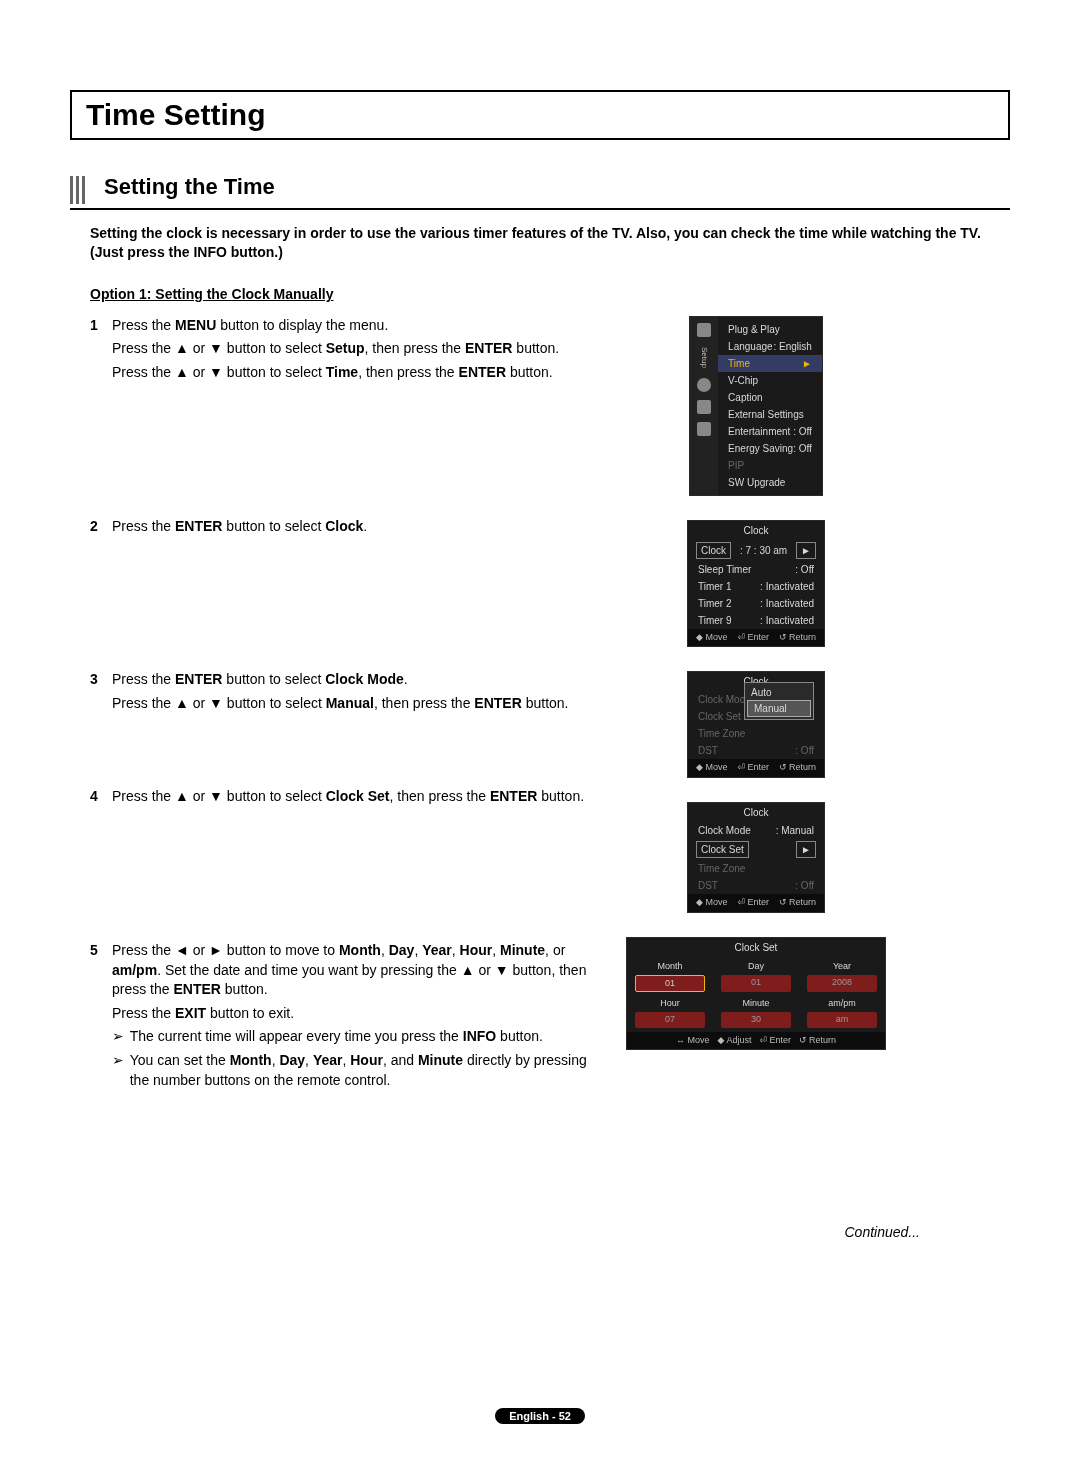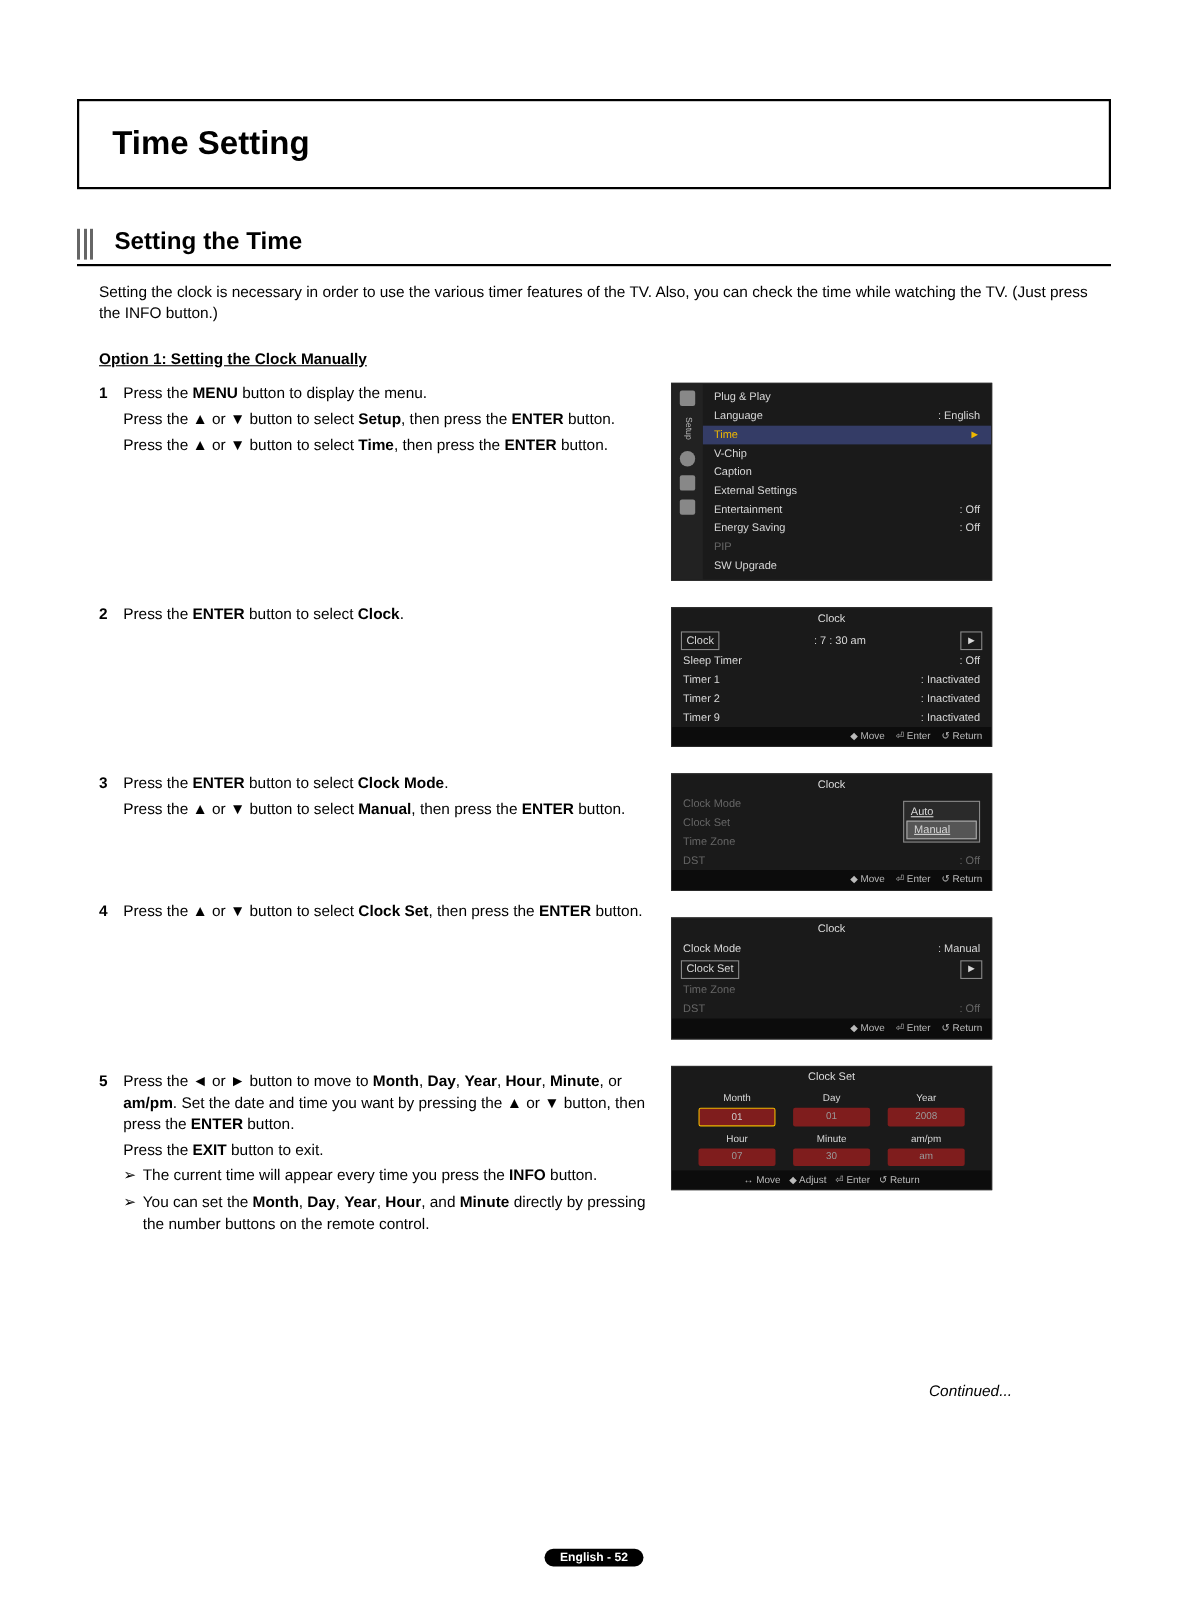--- a/index.html
+++ b/index.html
@@ -17,21 +17,21 @@
     padding: 90px 70px 40px 70px;
     position: relative;
     height: 100%;
   }
   .title-box {
     border: 2px solid #000;
     padding: 6px 14px;
     margin-bottom: 30px;
   }
   .title-box h1 {
-    margin: 16px;
+    margin: 0;
     font-size: 30px;
     font-weight: bold;
   }
   .subtitle-row {
     display: flex;
     align-items: flex-end;
     margin-bottom: 4px;
   }
   .vert-bars {
     width: 18px;
@@ -44,21 +44,21 @@
     font-weight: bold;
     margin: 4px;
   }
   .hr {
     border: none;
     border-top: 2px solid #000;
     margin: 0 0 14px 0;
   }
   .intro {
     font-size: 14px;
-    font-weight: normal;
+    font-weight: bold;
     margin: 11px 0 24px 20px;
     line-height: 1.35;
   }
   .option-hdr {
     font-size: 14px;
     font-weight: bold;
     text-decoration: underline;
     margin: 0 0 14px 20px;
   }
   .cols {
@@ -68,20 +68,21 @@
   .left-col {
     width: 540px;
     padding-left: 20px;
     padding-right: 20px;
   }
   .right-col {
     width: 292px;
     display: flex;
     flex-direction: column;
     gap: 24px;
+    align-items: center;
   }
   .step {
     display: flex;
     font-size: 14px;
     line-height: 1.4;
     margin-bottom: 10px;
   }
   .step .num {
     width: 22px;
     font-weight: bold;
@@ -414,21 +415,21 @@
             <span></span>
           </div>
         <div class="osd-row dim">
             <span>Time Zone</span>
             <span></span>
           </div>
         <div class="osd-row dim">
             <span>DST</span>
             <span>: Off</span>
           </div>
-        <div class="dropdown-box" style="top:24px;text-decoration:underline;">
+        <div class="dropdown-box" style="top:10px;">
           <div>Auto</div>
           <div class="dd-sel">Manual</div>
         </div>
         <div class="osd-footer">
           <span>◆ Move</span>
           <span>⏎ Enter</span>
           <span>↺ Return</span>
         </div>
       </div>
 

